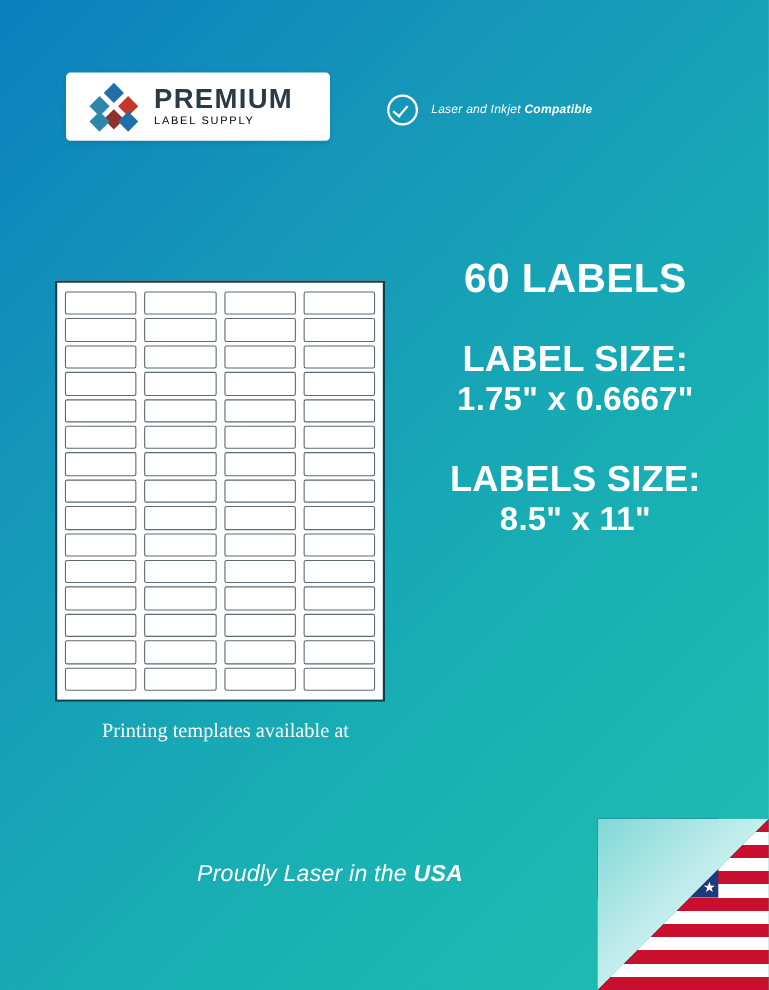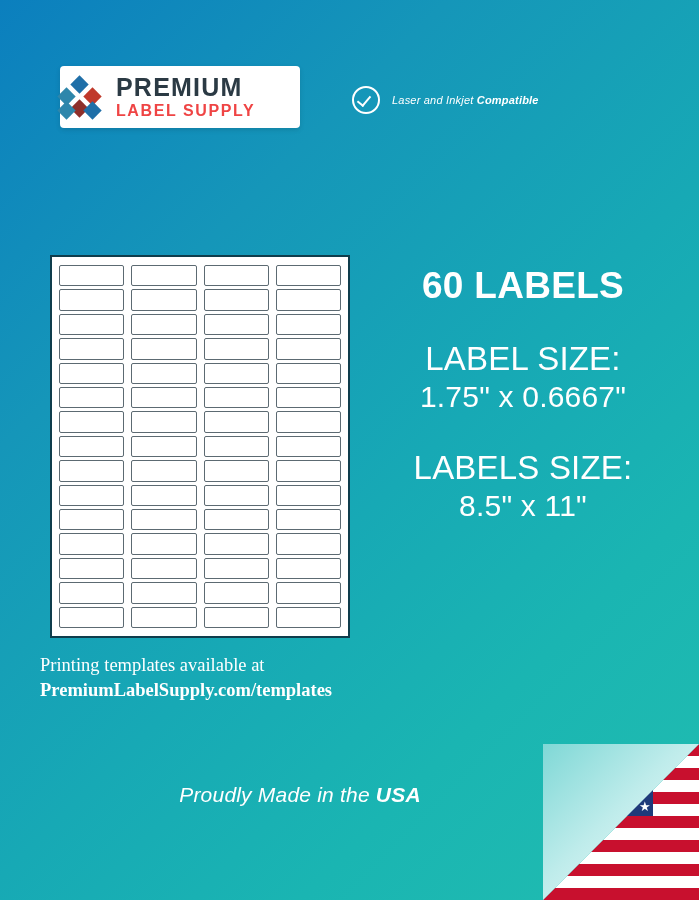--- a/index.html
+++ b/index.html
@@ -25,21 +25,21 @@
     position: absolute;
     left: 60px;
     top: 66px;
     width: 240px;
     height: 62px;
     background: #ffffff;
     border-radius: 4px;
     box-shadow: 0 2px 5px rgba(0,0,0,0.12);
     display: flex;
     align-items: center;
-    padding-left: 0;
+    padding-left: 24px;
     box-sizing: border-box;
   }
   .logo-mark {
     width: 46px;
     height: 46px;
     position: relative;
     flex: 0 0 auto;
     margin-right: 10px;
   }
   .dm {
@@ -54,24 +54,24 @@
     justify-content: center;
     line-height: 1;
   }
   .logo-premium {
     font-size: 25px;
     font-weight: bold;
     letter-spacing: 1.2px;
     color: #2b3a44;
   }
   .logo-sub {
-    font-size: 16px;
-    font-weight: bold;
+    font-size: 10px;
+    font-weight: normal;
     letter-spacing: 1.6px;
-    color: #ef4444;
+    color: #000000;
     margin-top: 3px;
   }
 
   
   .compat {
     position: absolute;
     left: 352px;
     top: 86px;
     display: flex;
     align-items: center;
@@ -128,47 +128,48 @@
   .label-cell {
     border: 1px solid #5c6a72;
     border-radius: 2px;
     background: #ffffff;
   }
 
   
   .right-block {
     position: absolute;
     left: 368px;
-    top: 265px;
+    top: 232px;
     width: 310px;
     text-align: center;
     color: #ffffff;
   }
   .big-line {
     font-size: 37px;
     font-weight: bold;
     line-height: 1.12;
     letter-spacing: 0.3px;
   }
   .spacer-a { height: 34px; }
   .spacer-b { height: 34px; }
   .mid-line {
     font-size: 33px;
-    font-weight: normal;
+    font-weight: bold;
     line-height: 1.18;
     letter-spacing: 0.2px;
   }
   .mid-line.small { font-size: 30px; }
 
   
   .templates {
     position: absolute;
     left: 40px;
     top: 653px;
     width: 330px;
+    text-align: center;
     color: #ffffff;
   }
   .tpl-1 {
     font-size: 18.5px;
     font-family: "Liberation Serif", serif;
     line-height: 1.35;
   }
   .tpl-2 {
     font-size: 18.5px;
     font-family: "Liberation Serif", serif;
@@ -330,24 +331,23 @@
     <div class="spacer-a"></div>
     <div class="mid-line">LABEL SIZE:</div>
     <div class="mid-line small">1.75" x 0.6667"</div>
     <div class="spacer-b"></div>
     <div class="mid-line">LABELS SIZE:</div>
     <div class="mid-line small">8.5" x 11"</div>
   </div>
 
   <div class="templates">
     <div class="tpl-1">Printing templates available at</div>
-    <div class="tpl-2">PremiumLabelSupply.com/templates</div>
-  </div>
-
-  <div class="made-usa"><span>Proudly Made in the </span><b>USA</b></div>
+  </div>
+
+  <div class="made-usa"><span>Proudly Laser in the </span><b>USA</b></div>
 
   <div class="flag-corner">
     <div class="flag-inner"></div>
     <div class="flag-union">
       <span class="star" style="left:6px;  top:4px;">★</span>
       <span class="star" style="left:24px; top:4px;">★</span>
       <span class="star" style="left:42px; top:4px;">★</span>
       <span class="star" style="left:60px; top:4px;">★</span>
       <span class="star" style="left:78px; top:4px;">★</span>
       <span class="star" style="left:96px; top:4px;">★</span>

